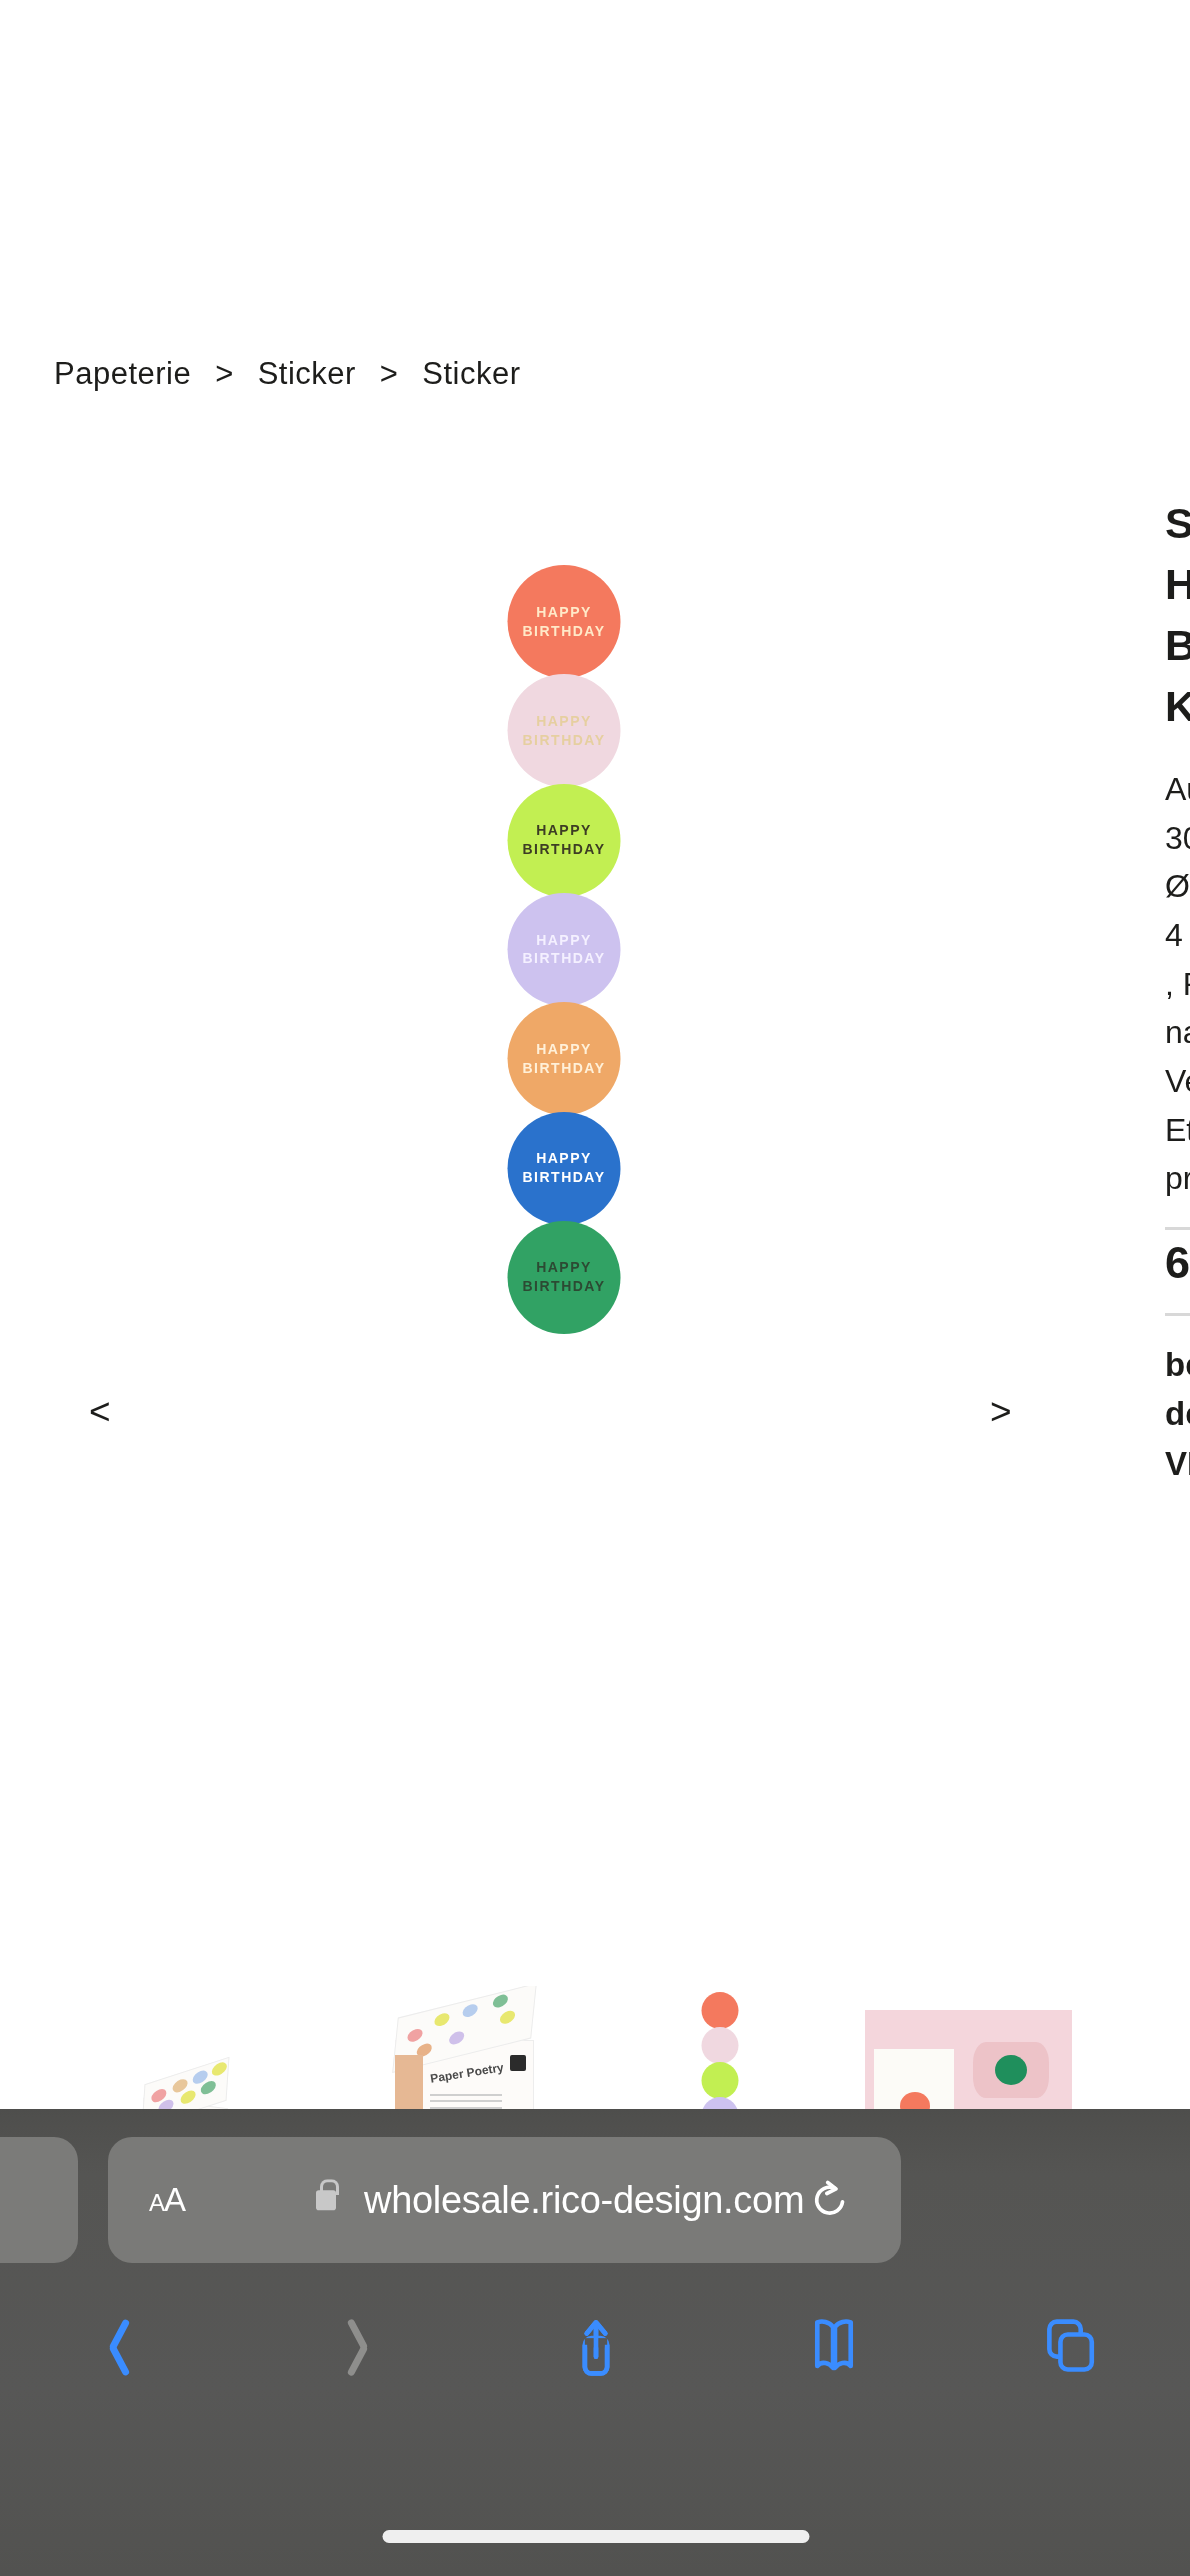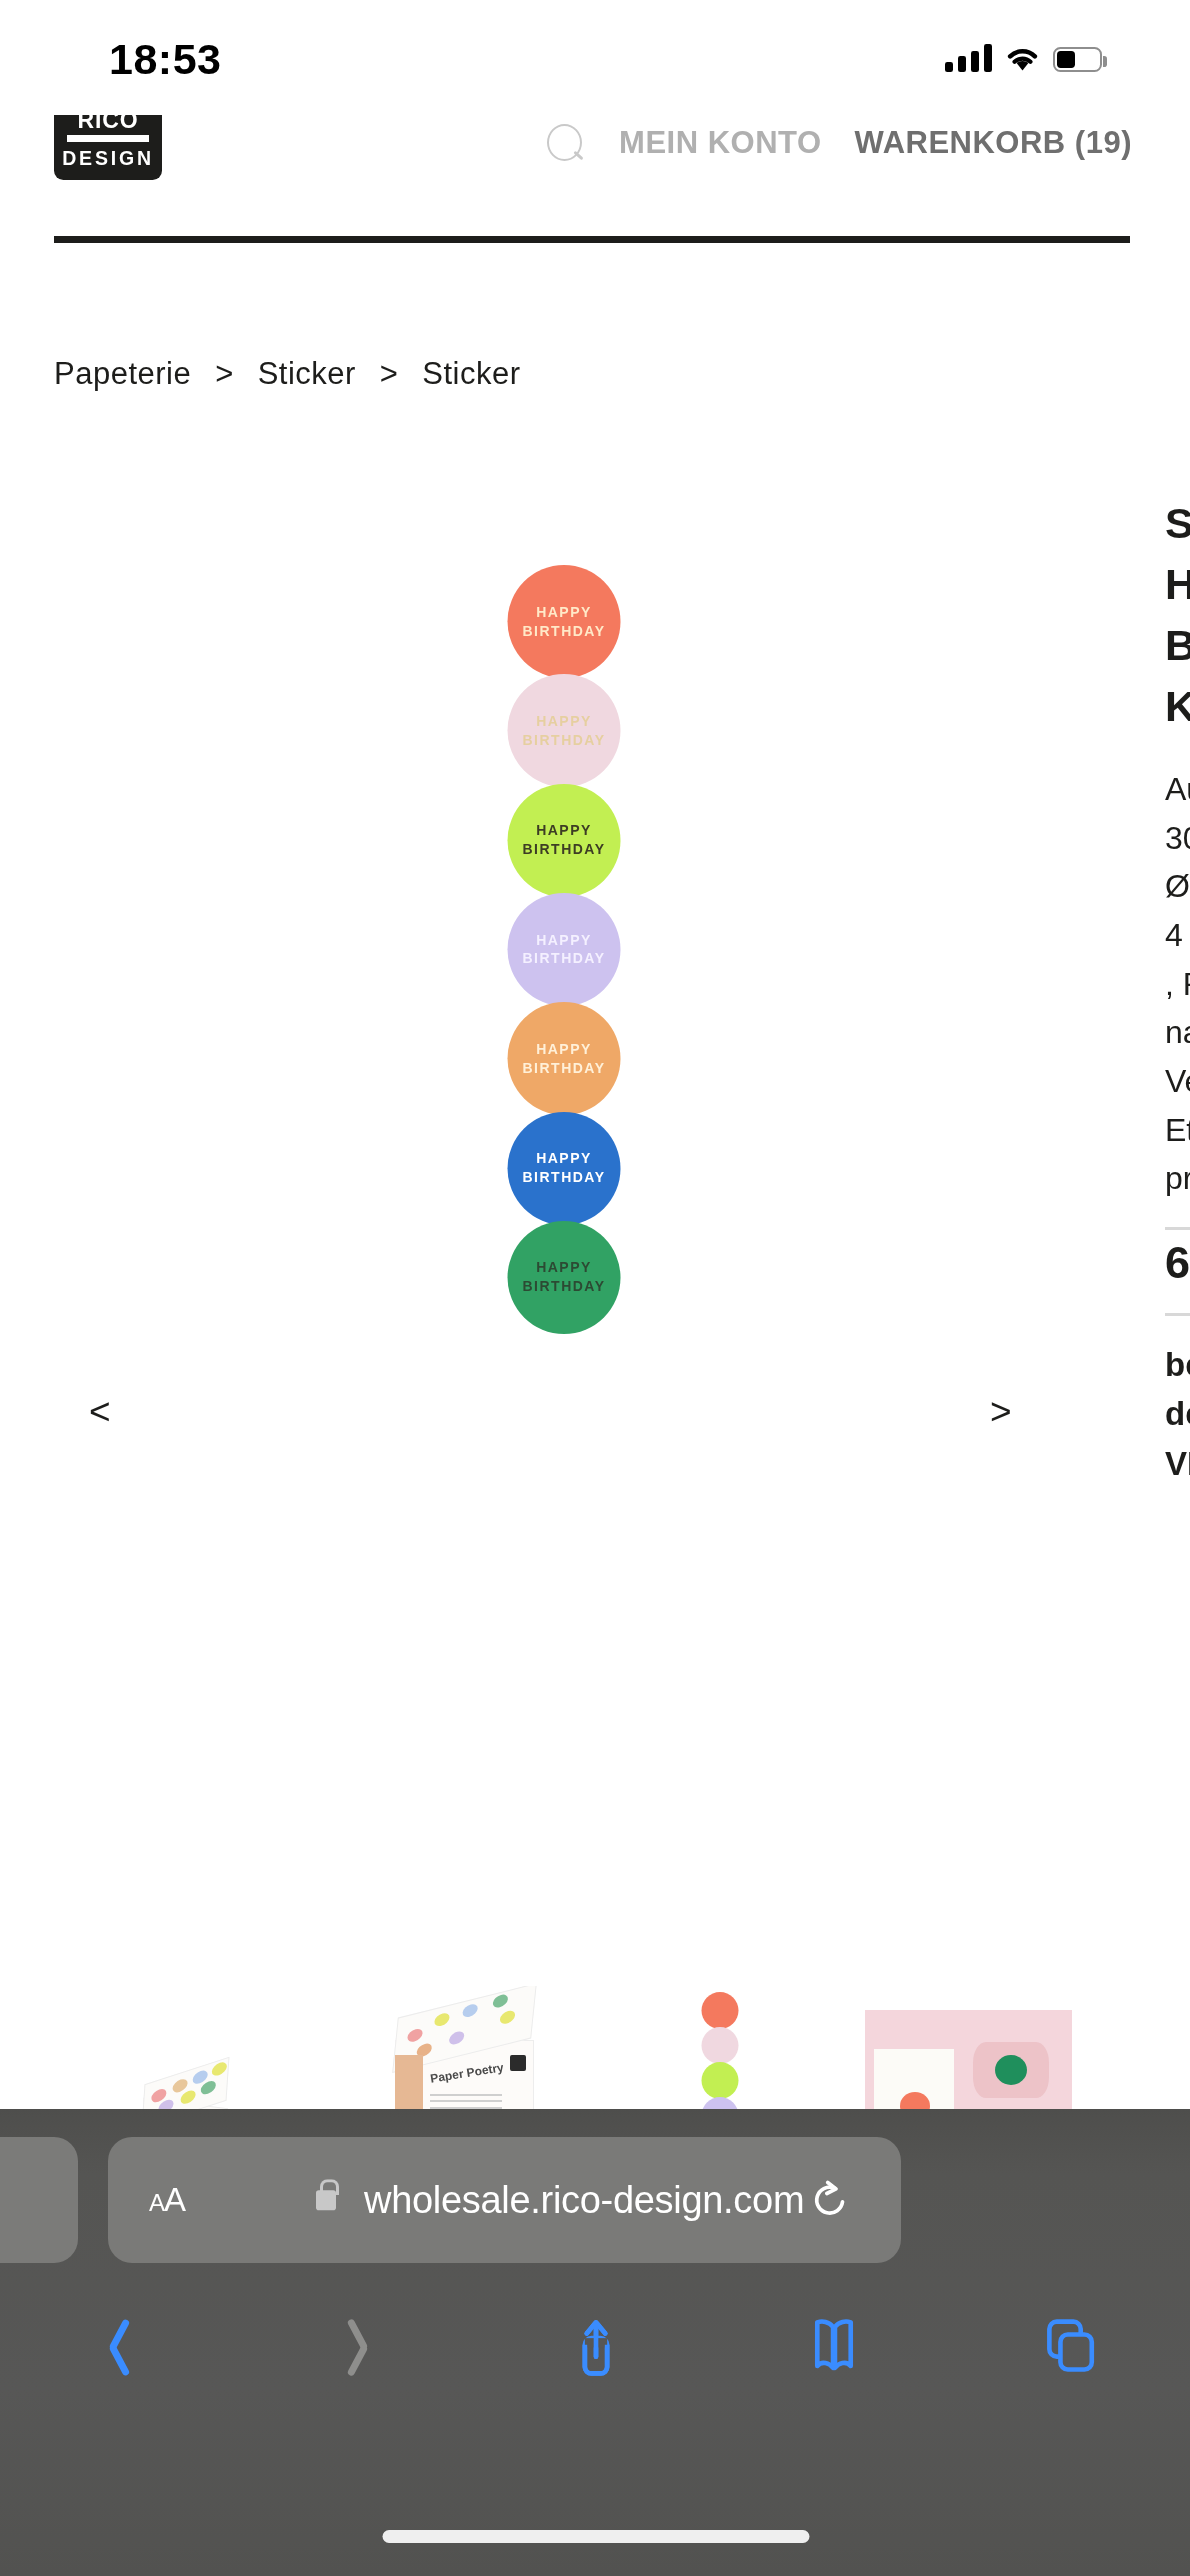--- a/index.html
+++ b/index.html
@@ -231,59 +231,23 @@
   .home-indicator {
     position: absolute; left: 50%; transform: translateX(-50%); bottom: 33px;
     width: 427px; height: 13px; background:#efefef; border-radius: 6.5px;
   }
 </style>
 </head>
 <body>
 
 <div class="screen">
 
-  <div class="statusbar">
-    <div class="sb-time">18:53</div>
-    <div class="sb-right">
-      <div class="bars">
-          <i></i>
-          <i></i>
-          <i></i>
-          <i></i>
-        </div>
-      <div class="wifi">
-        <svg width="35" height="28" viewBox="0 0 38 30" aria-hidden="true">
-          <path d="M19 28.5 L12.6 20.5 A10.5 10.5 0 0 1 25.4 20.5 Z" fill="#000"></path>
-          <path d="M5.6 13.2 A19 19 0 0 1 32.4 13.2" stroke="#000" stroke-width="5" fill="none" stroke-linecap="round"></path>
-          <path d="M10.4 19.1 A12.2 12.2 0 0 1 27.6 19.1" stroke="#000" stroke-width="4.6" fill="none" stroke-linecap="round"></path>
-        </svg>
-      </div>
-      <div class="battery">
-          <span></span>
-        </div>
-    </div>
-  </div>
 
   <div class="page">
 
-    <div class="site-header">
-      <div class="logo">
-        <div class="logo-top">RICO</div>
-        <div class="logo-bar"></div>
-        <div class="logo-word">DESIGN</div>
-      </div>
-
-      <div class="nav">
-        <div class="search-ico"></div>
-        <div class="nav-link nav-account">MEIN KONTO</div>
-        <div class="nav-link nav-cart">WARENKORB (19)</div>
-      </div>
-
-      <div class="hr-black"></div>
-    </div>
 
     <div class="breadcrumb">
       <span>Papeterie</span>
       <span>&gt;</span>
       <span>Sticker</span>
       <span>&gt;</span>
       <span>Sticker</span>
     </div>
 
     <div class="gallery">

